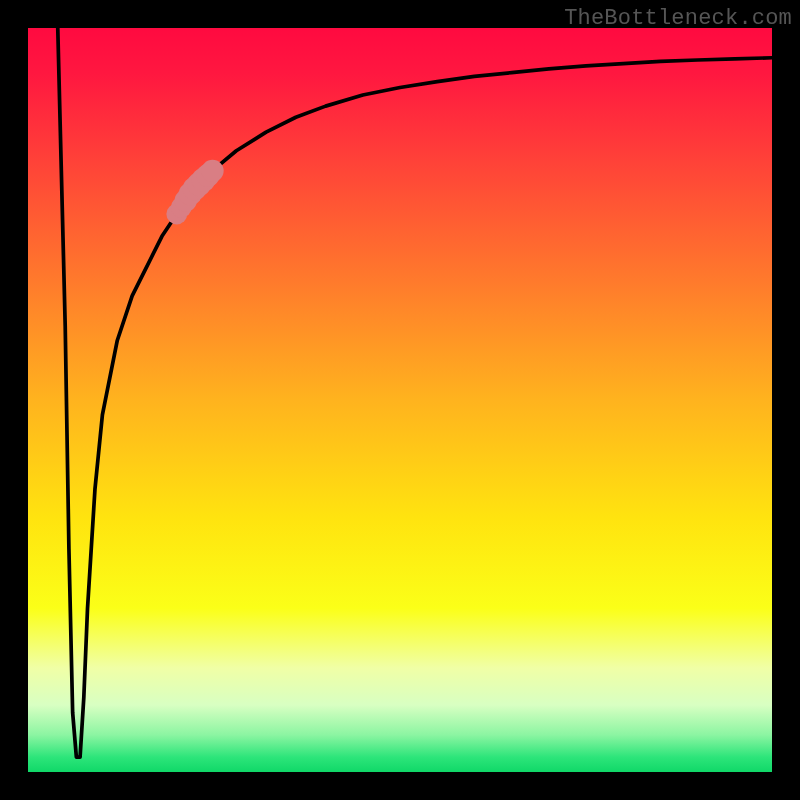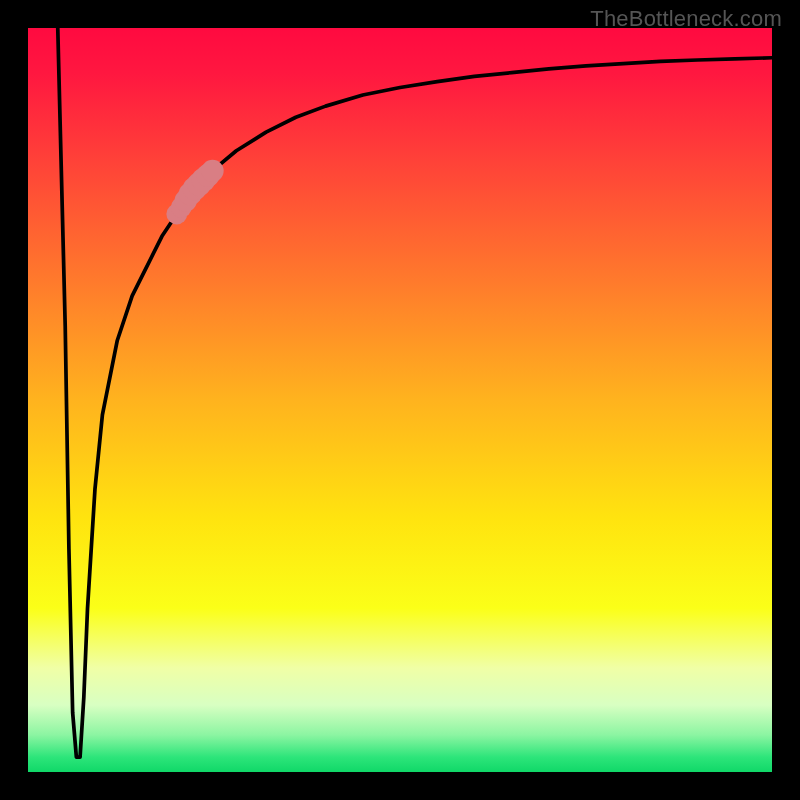--- a/index.html
+++ b/index.html
@@ -41,26 +41,27 @@
       #f0ffa6 86%,
       #d8ffc2 91%,
       #8cf5a2 95%,
       #2de57a 98%,
       #10d868 100%
     );
   }
   .watermark {
     position: absolute;
     top: 6px;
-    right: 18px;
+    right: 8px;
     color: #555;
     font-size: 22px;
     font-weight: 500;
     letter-spacing: 0.2px;
     user-select: none;
+    font-family: Liberation Mono, monospace;
   }
   svg.curve {
     position: absolute;
     inset: 0;
     width: 100%;
     height: 100%;
   }
 </style>
 </head>
 <body>

